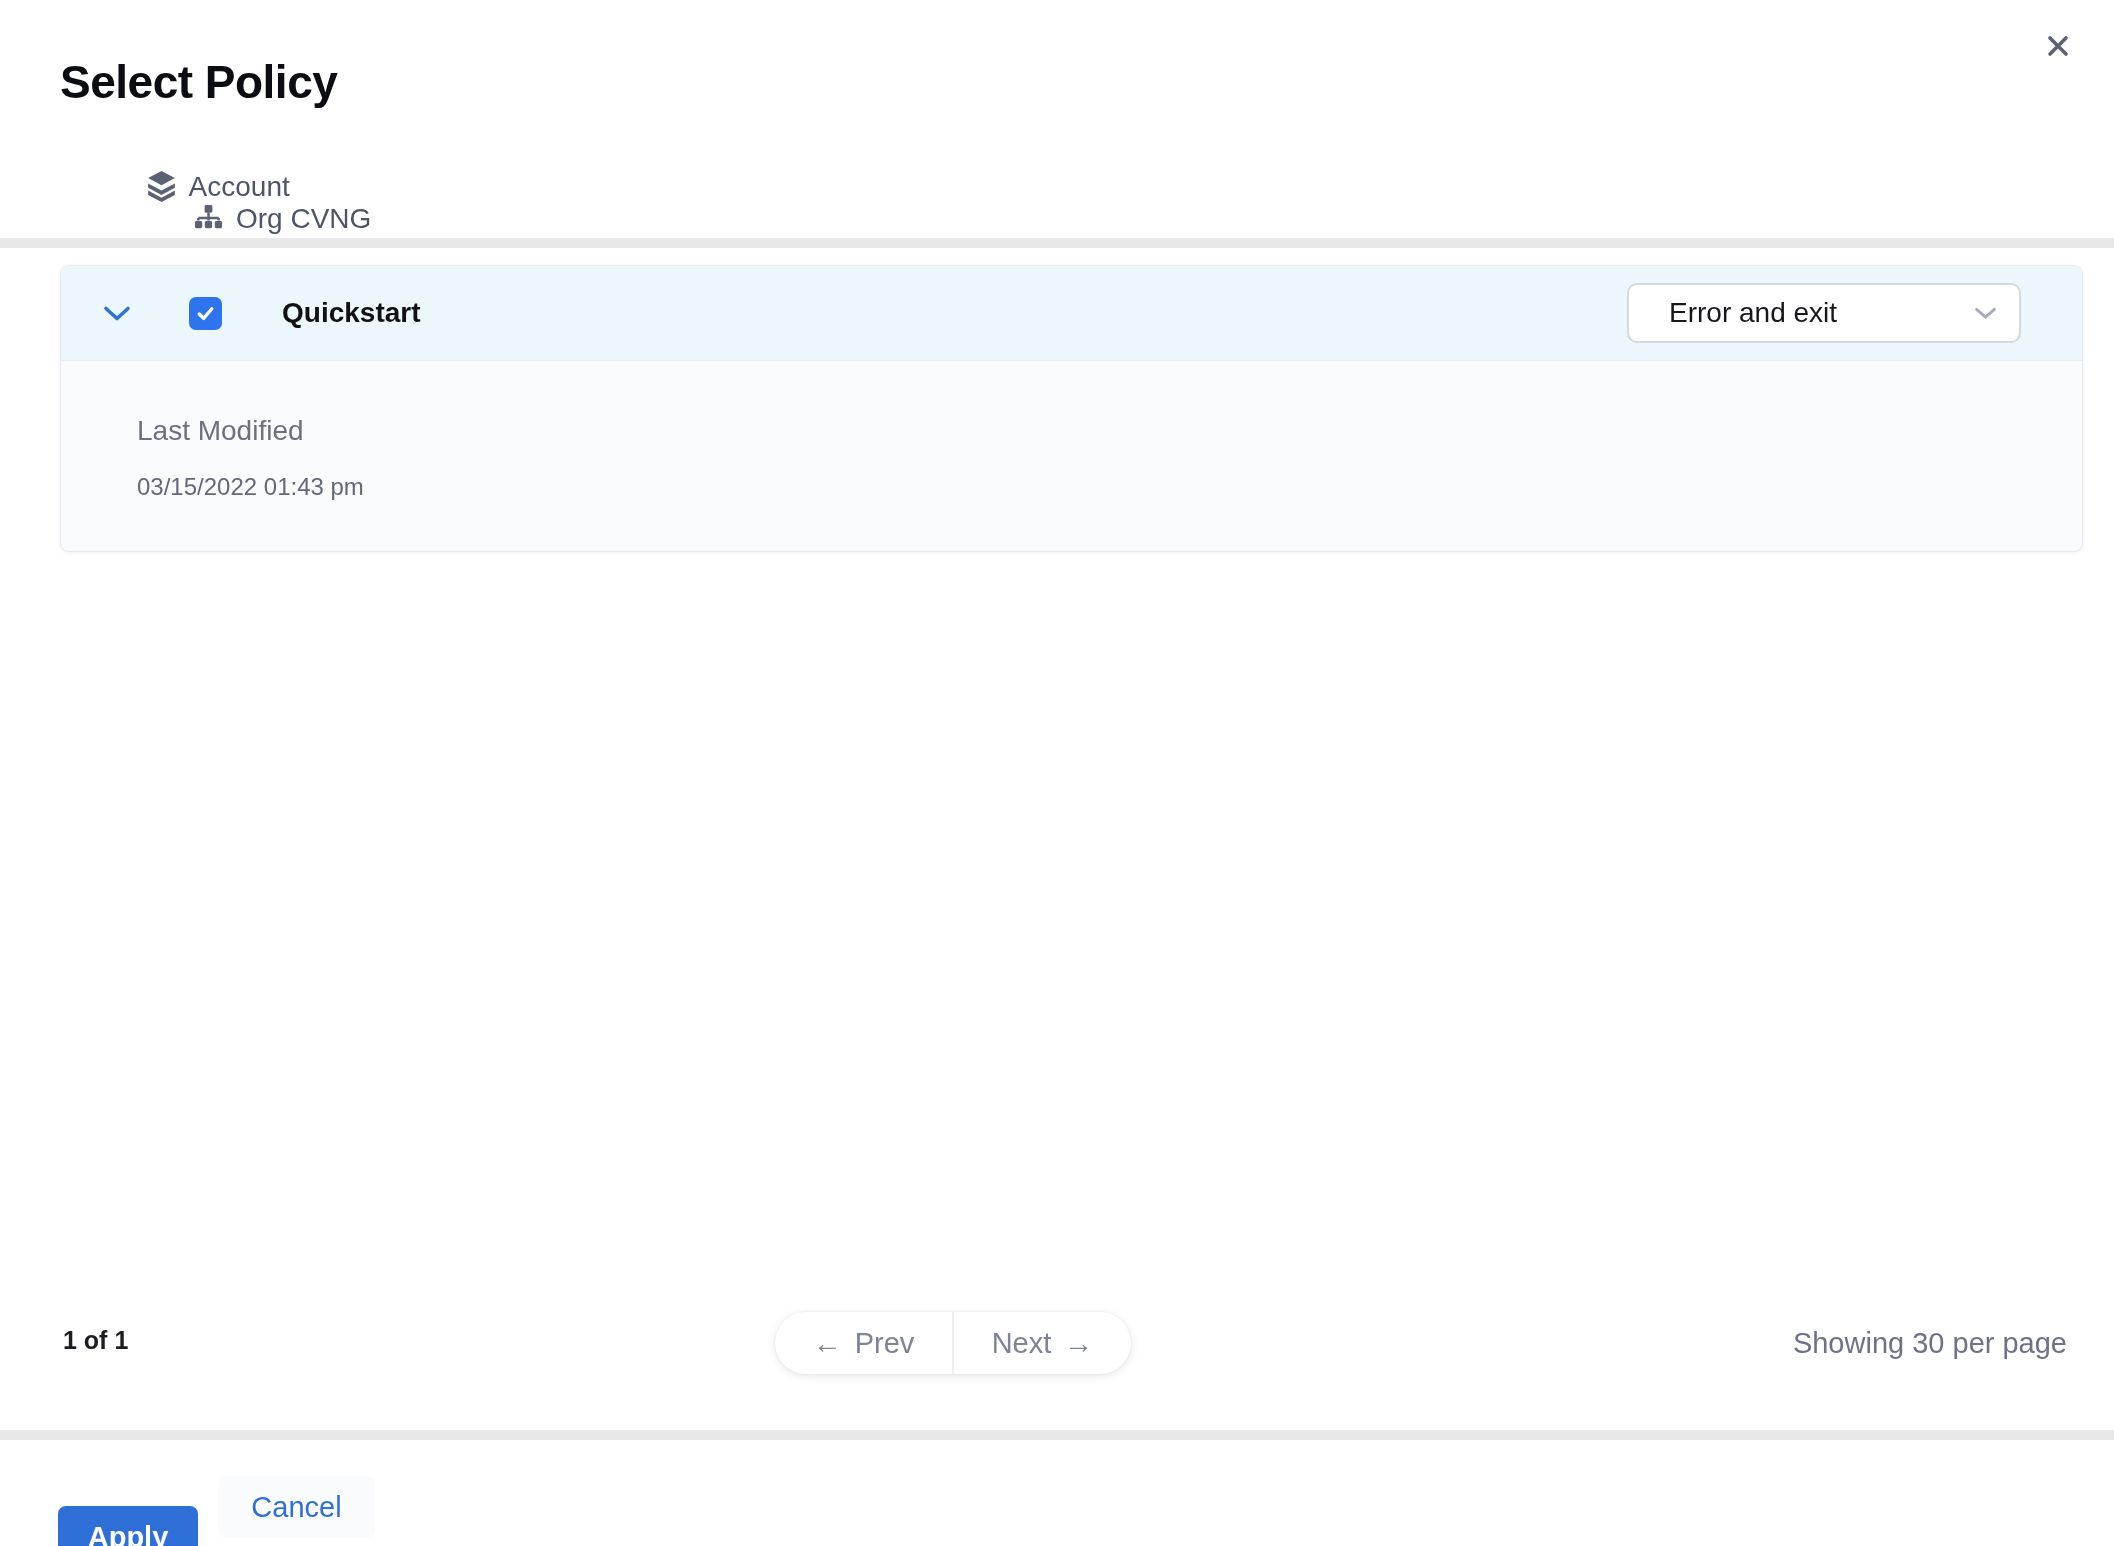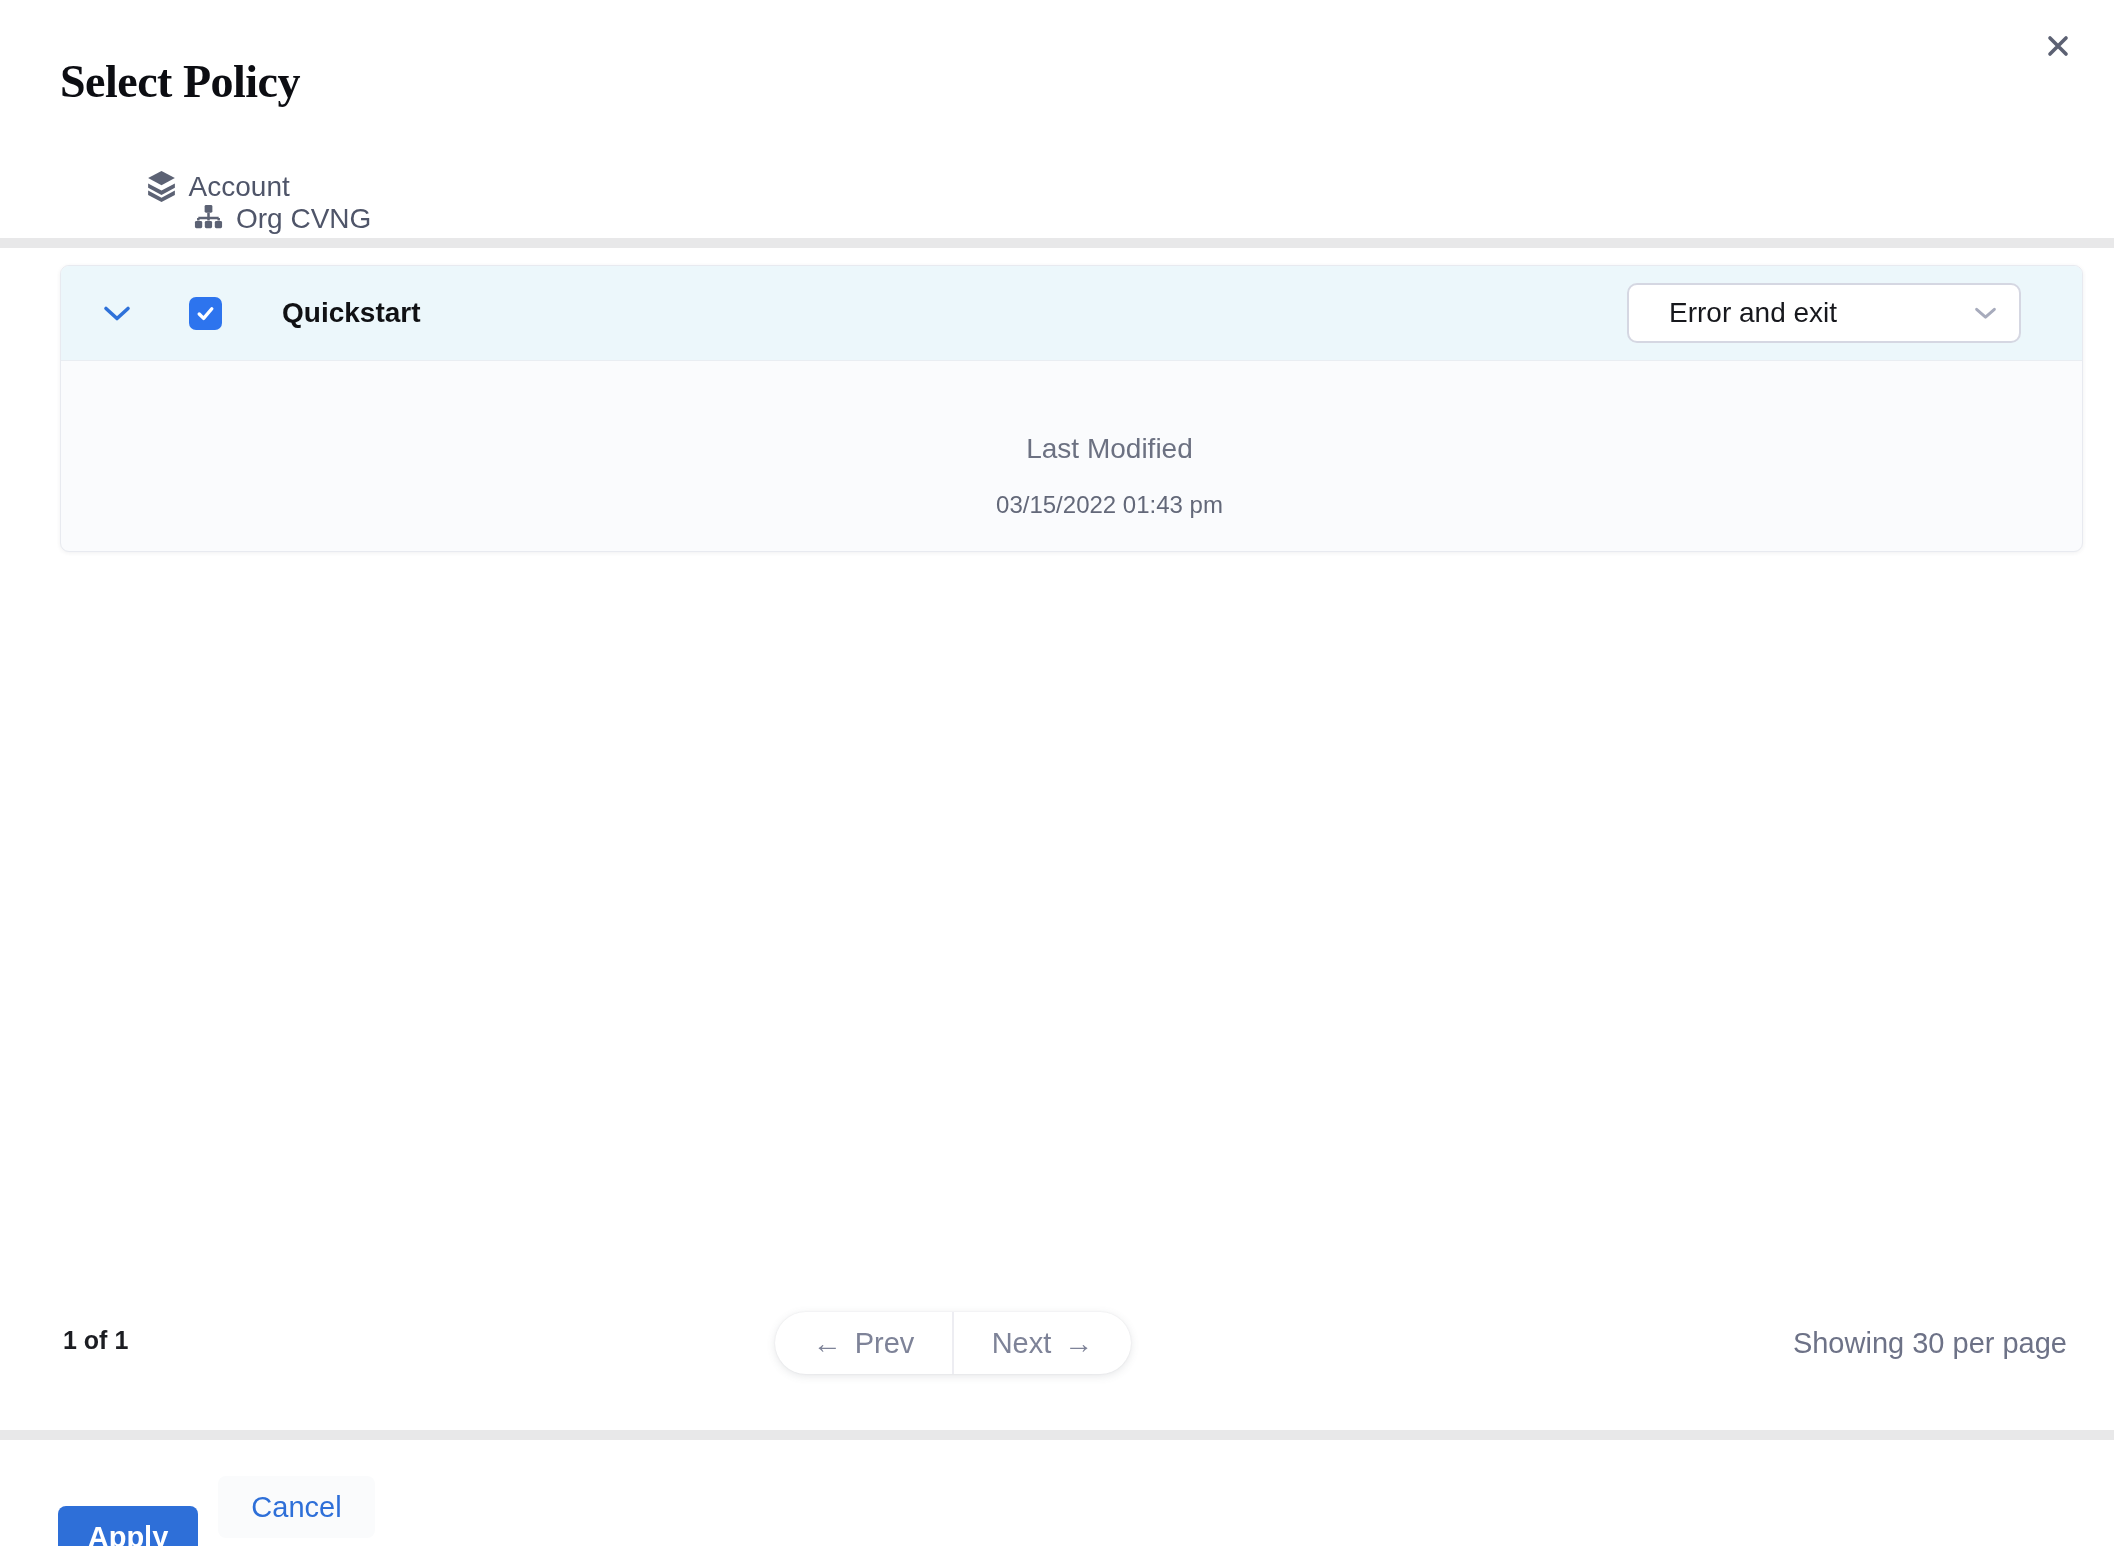--- a/index.html
+++ b/index.html
@@ -1,20 +1,20 @@
 <!DOCTYPE html>
 <html><head>
 <meta charset="utf-8">
 <style>
   * { margin:0; padding:0; box-sizing:border-box; }
   html,body { width:2114px; height:1546px; background:#ffffff; font-family:"Liberation Sans", sans-serif; position:relative; overflow:hidden; }
 
   
   .close-btn { position:absolute; top:28px; left:2040px; width:36px; height:36px; background:none; border:none; cursor:pointer; display:flex; align-items:center; justify-content:center; }
-  .dialog-title { position:absolute; left:60px; top:55px; font-size:46px; font-weight:600; color:#0c0d12; letter-spacing:-0.5px;font-family:Liberation Serif, serif; }
+  .dialog-title { position:absolute; left:60px; top:55px; font-size:46px; font-weight:600; color:#0c0d12; letter-spacing:-0.5px; }
 
   
   .tabs { position:absolute; left:64px; top:170px; height:58px; display:flex; align-items:center;flex-direction:column; }
   .tab { position:relative; height:58px; display:flex; align-items:center; gap:12px; cursor:pointer; }
   .tab + .tab { margin-left:129px; }
   .tab-label { font-size:28px; font-weight:500; color:#4f5569; }
   .tab.active::after { content:""; position:absolute; left:-5px; right:-2px; top:61px; height:7px; background:#2e6fd8; border-radius:6px 6px 0 0; }
   .tab-icon { display:flex; align-items:center; }
   .badge { margin-left:6px; height:34px; padding:0 11px 0 9px; border-radius:17px; background:#2d7ddb; color:#fff; display:inline-flex; align-items:center; gap:2px; }
   .badge-count { font-size:25px; font-weight:600; line-height:1; }
@@ -22,21 +22,21 @@
 
   
   .policy-card { position:absolute; left:60px; top:265px; width:2023px; height:287px; background:#fafbfd; border:1px solid #e8eaf0; border-radius:9px; box-shadow:0 1px 4px rgba(40,41,61,.07); }
   .row-header { height:95px; background:#ecf7fb; border-radius:8px 8px 0 0; display:flex; align-items:center; border-bottom:1px solid #e9edf2;gap:32px; }
   .expander { margin-left:42px; background:none; border:none; cursor:pointer; display:flex; align-items:center; }
   .checkbox { margin-left:26px; width:33px; height:33px; border-radius:7px; background:#2d74ee; display:flex; align-items:center; justify-content:center; cursor:pointer; }
   .row-title { margin-left:28px; font-size:28px; font-weight:700; color:#101114; }
   .action-select { margin-left:auto; margin-right:61px; width:394px; height:60px; background:#ffffff; border:2px solid #d5d7e2; border-radius:10px; display:flex; align-items:center; padding:0 22px 0 40px; cursor:pointer; }
   .select-value { font-size:28px; color:#17181d; }
   .select-caret { margin-left:auto; display:flex; align-items:center; }
-  .row-body { padding:73px 0 0 76px;text-align:center; }
+  .row-body { padding:55px 0 0 76px; }
   .detail-label { font-size:28px; color:#6c7182; line-height:30px; }
   .detail-value { margin-top:26px; font-size:24px; color:#636879; line-height:30px; }
 
   
   .page-indicator { position:absolute; left:63px; top:1326px; font-size:25px; font-weight:600; color:#1c1d22; }
   .pager { position:absolute; left:775px; top:1312px; width:356px; height:62px; background:#ffffff; border-radius:31px; box-shadow:0 2px 8px rgba(96,97,112,.16), 0 0 2px rgba(40,41,61,.08); display:flex; overflow:hidden; }
   .pager-btn { flex:1; background:none; border:none; display:flex; align-items:center; justify-content:center; gap:13px; font-family:inherit; font-size:29px; color:#7e8398; cursor:pointer; }
   .pager-btn.prev { border-right:2px solid #ededf2; }
   .pager-arrow { font-size:29px; color:#7e8398; }
   .per-page { position:absolute; right:47px; top:1327px; font-size:29px; color:#6d7287; }

